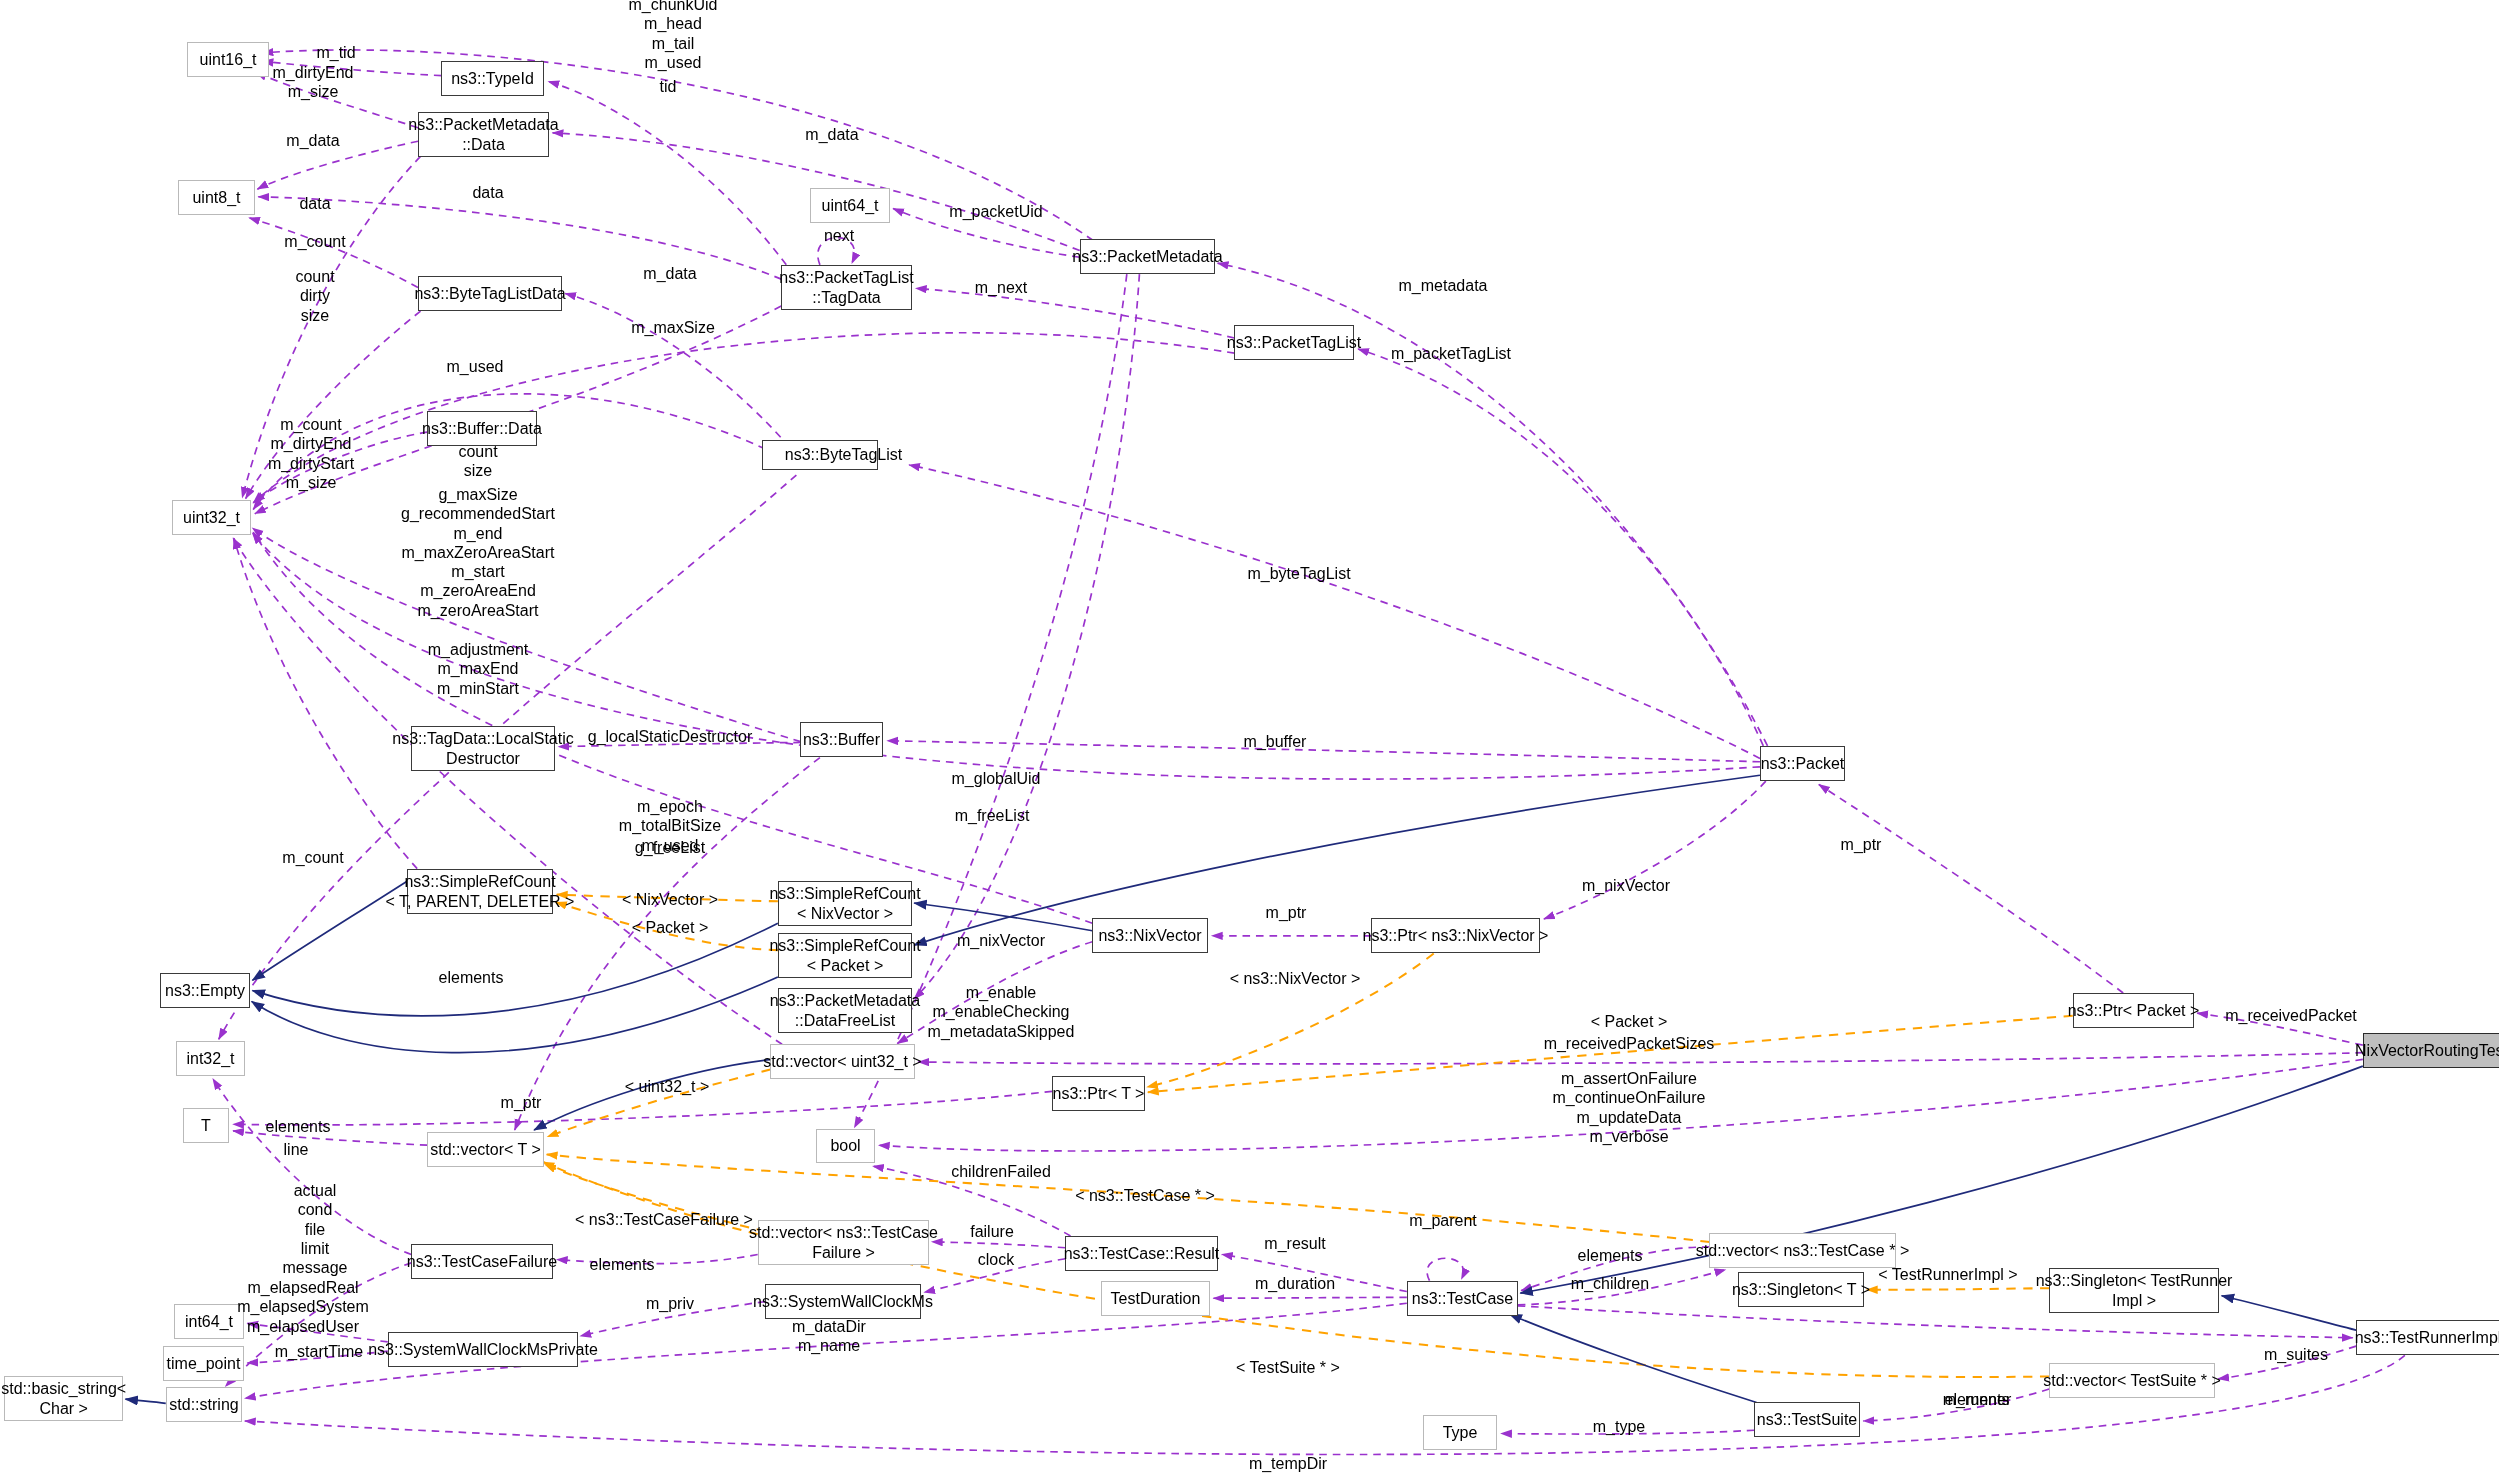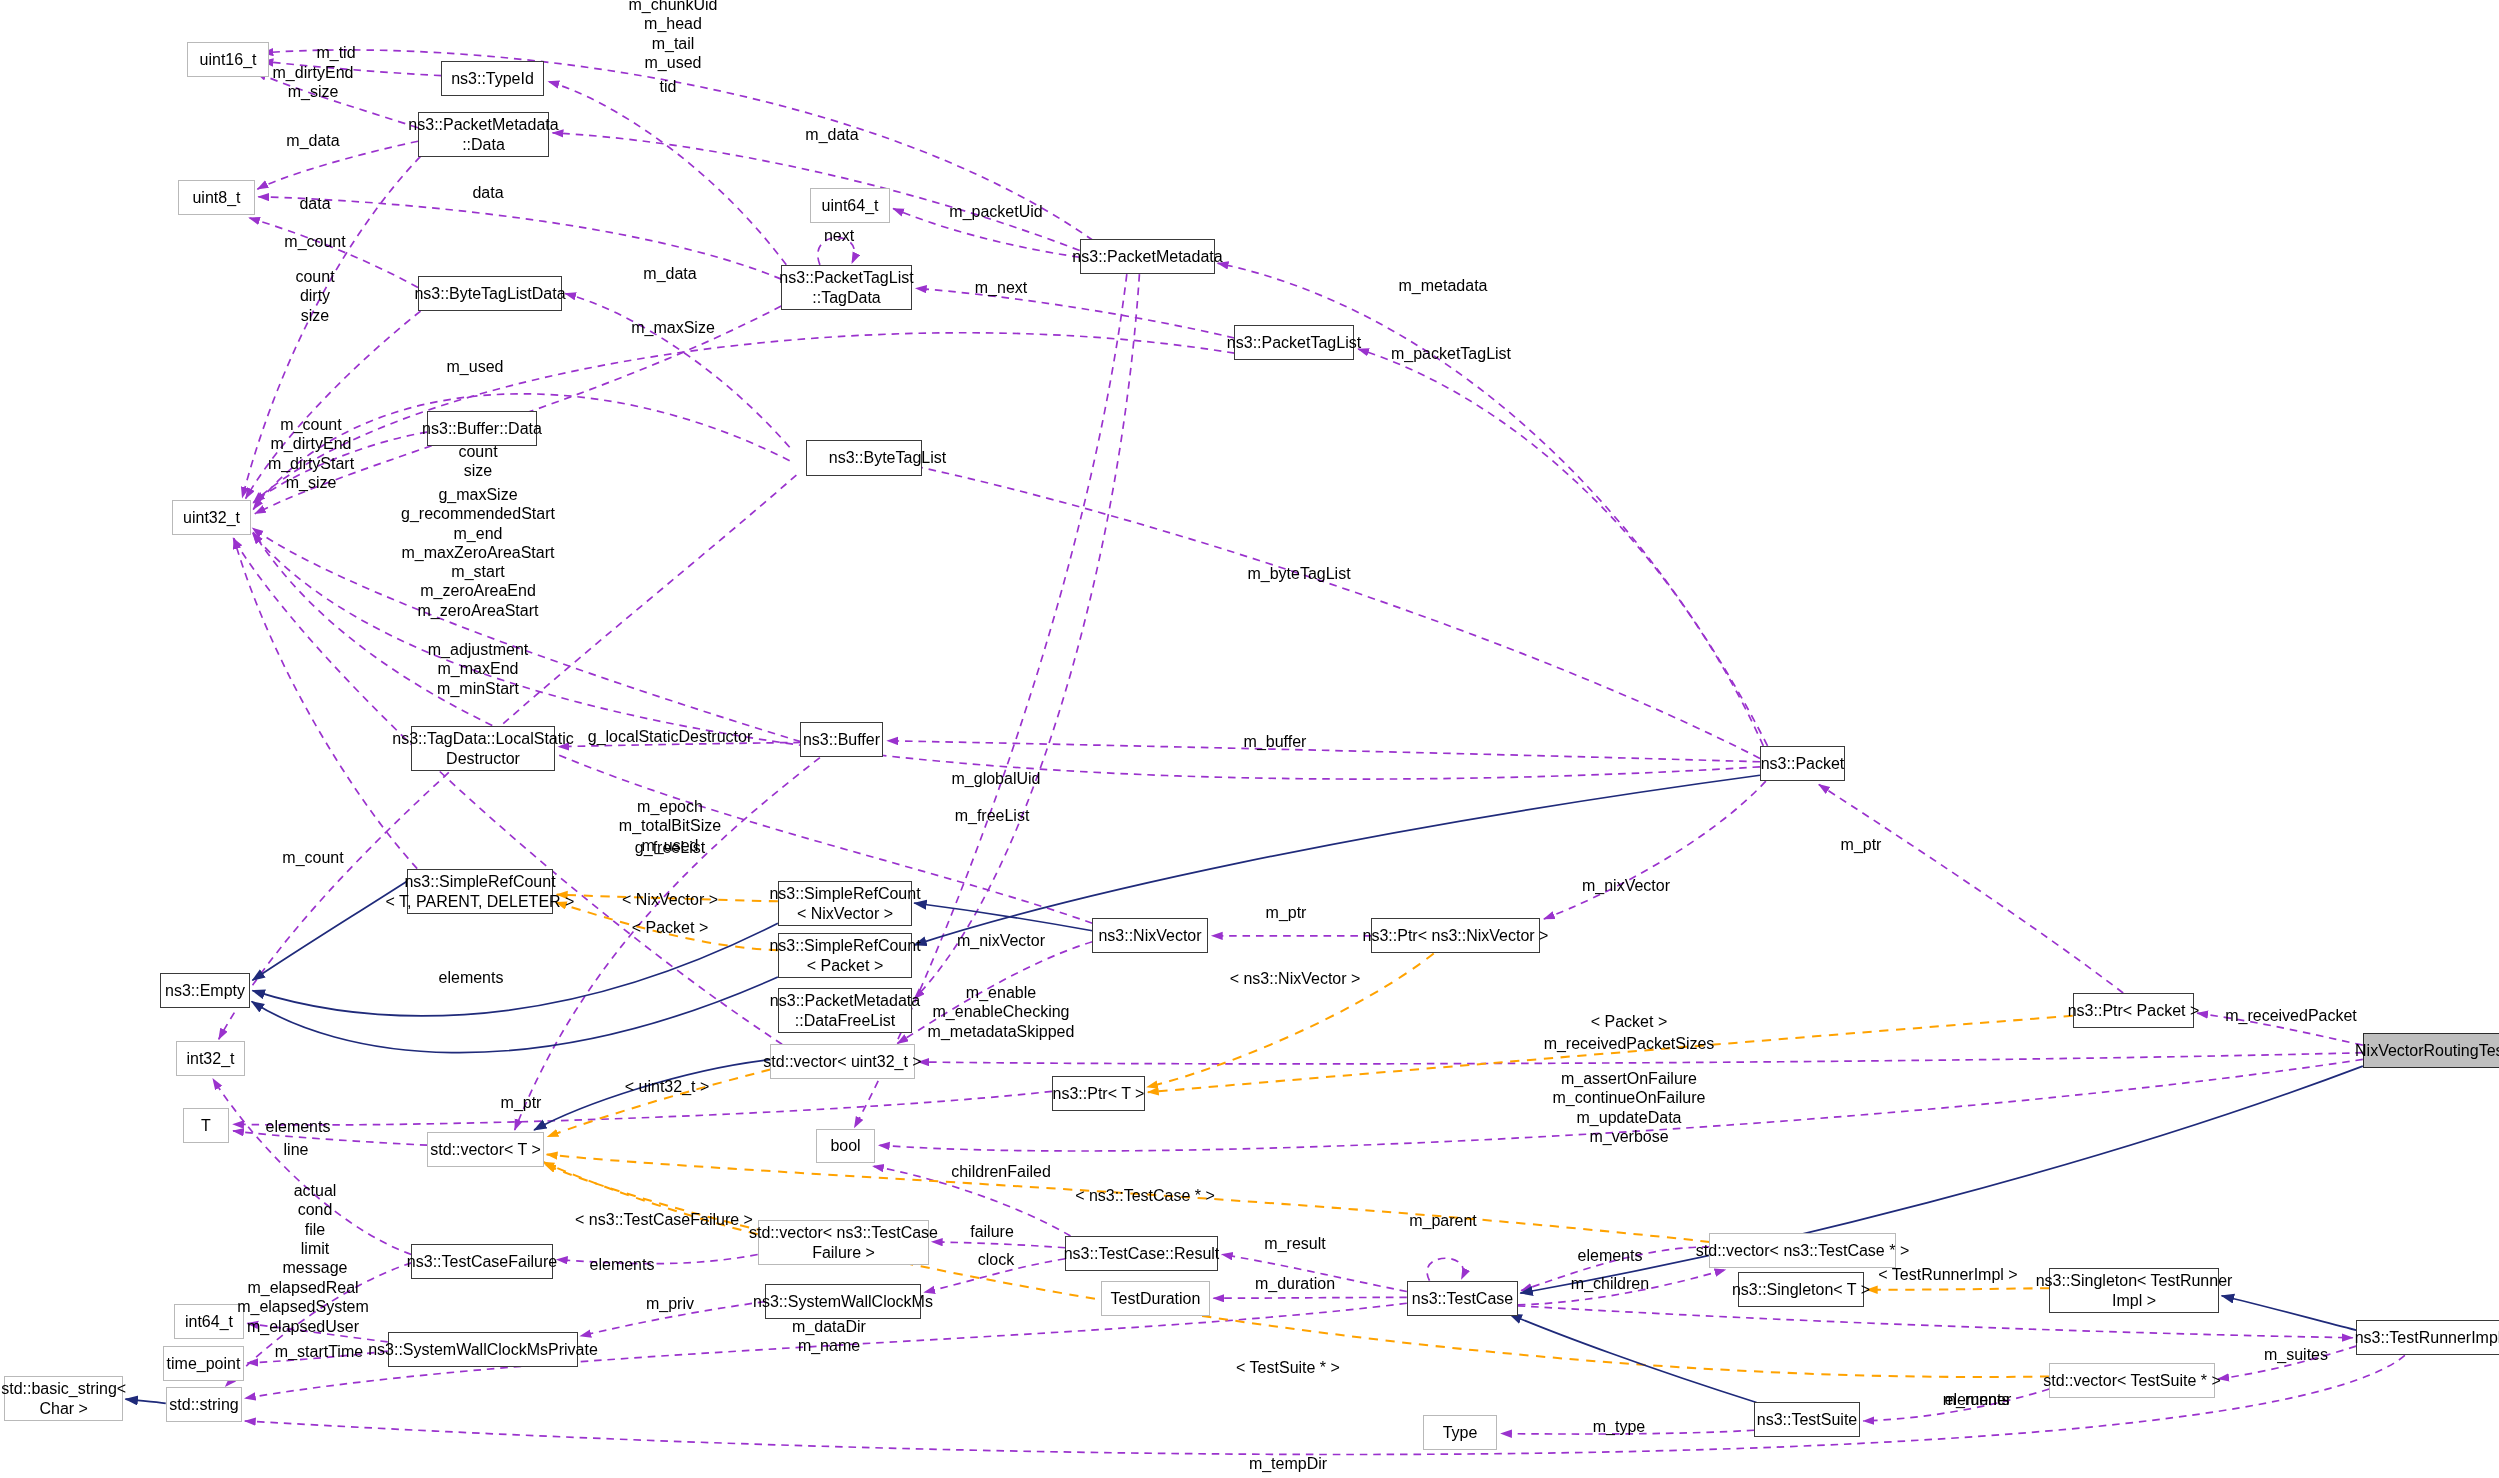--- a/index.html
+++ b/index.html
@@ -142,21 +142,21 @@
       </div>
       <div class="node strong" style="left: 418px; top: 276px; width: 144px; height: 35px;">
         <div>ns3::ByteTagListData</div>
       </div>
       <div class="node strong" style="left: 1234px; top: 325px; width: 120px; height: 35px;">
         <div>ns3::PacketTagList</div>
       </div>
       <div class="node strong" style="left: 427px; top: 411px; width: 110px; height: 35px;">
         <div>ns3::Buffer::Data</div>
       </div>
-      <div class="node strong" style="left: 806px; top: 440px; width: 116px; height: 36px; padding-left: 47px;">
+      <div class="node strong" style="left: 762px; top: 440px; width: 116px; height: 30px; padding-left: 47px;">
         <div>ns3::ByteTagList</div>
       </div>
       <div class="node plain" style="left: 172px; top: 500px; width: 79px; height: 35px;">
         <div>uint32_t</div>
       </div>
       <div class="node strong" style="left: 411px; top: 726px; width: 144px; height: 45px;">
         <div>ns3::TagData::LocalStatic</div>
         <div>Destructor</div>
       </div>
       <div class="node strong" style="left: 800px; top: 722px; width: 83px; height: 35px;">

